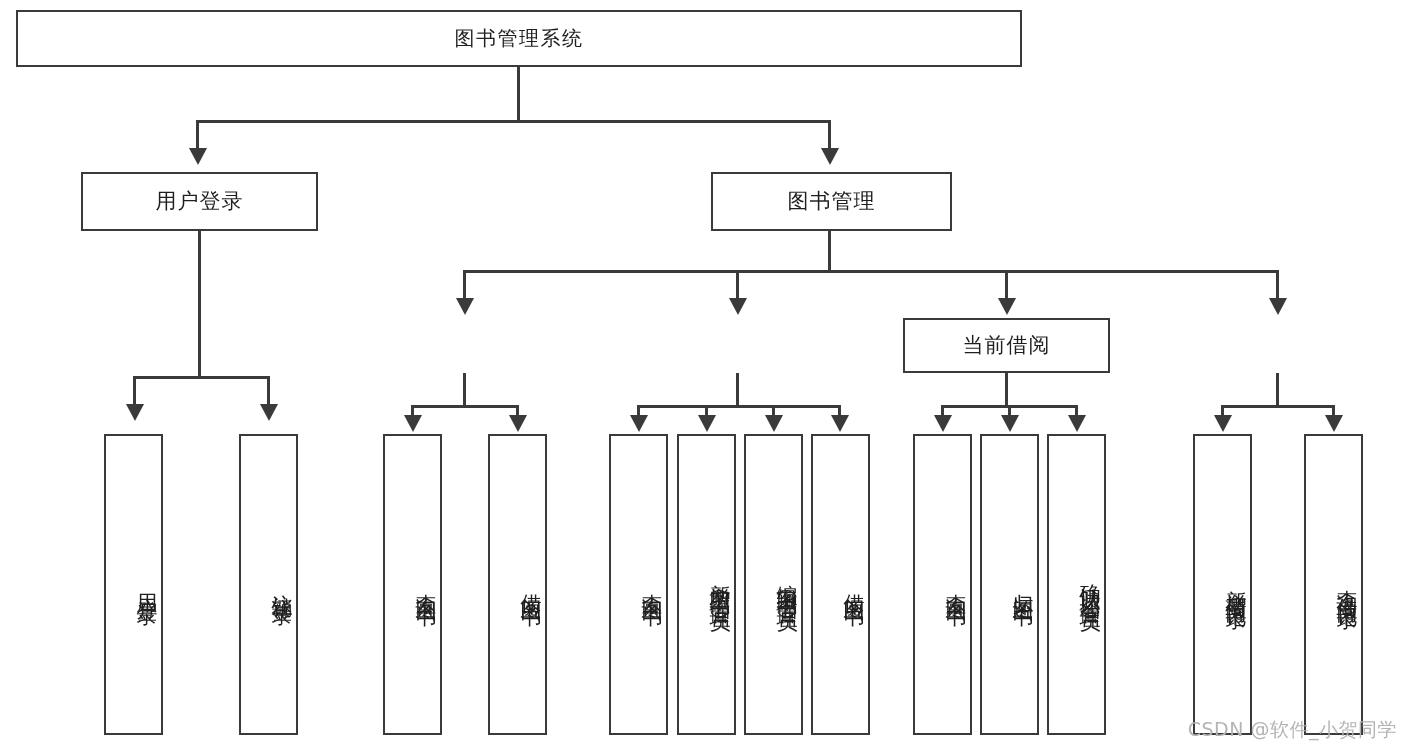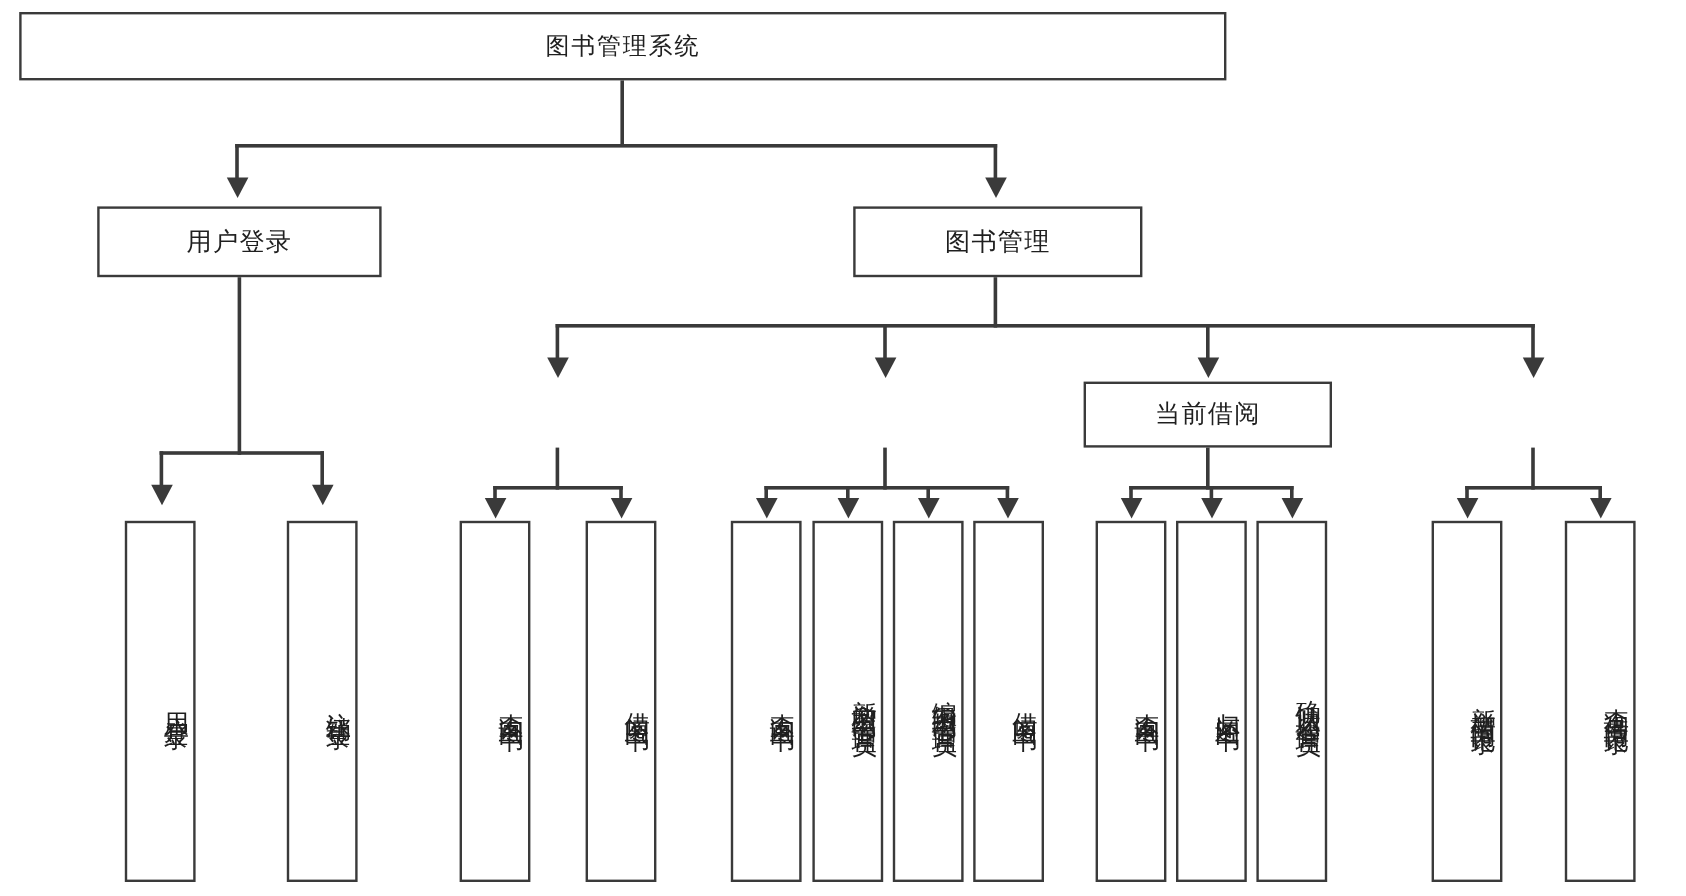--- a/index.html
+++ b/index.html
@@ -217,14 +217,15 @@
     <span class="vlabel">确认归还（管理员）</span>
   </div>
 
   <div class="node vert" style="left:1193px; top:434px; width:59px; height:301px;">
     <span class="vlabel">新增借阅记录</span>
   </div>
   <div class="node vert" style="left:1304px; top:434px; width:59px; height:301px;">
     <span class="vlabel">查询借阅记录</span>
   </div>
 
+  <div id="watermark">CSDN @软件_小贺同学</div>
 
 </div>
 
 </body></html>

